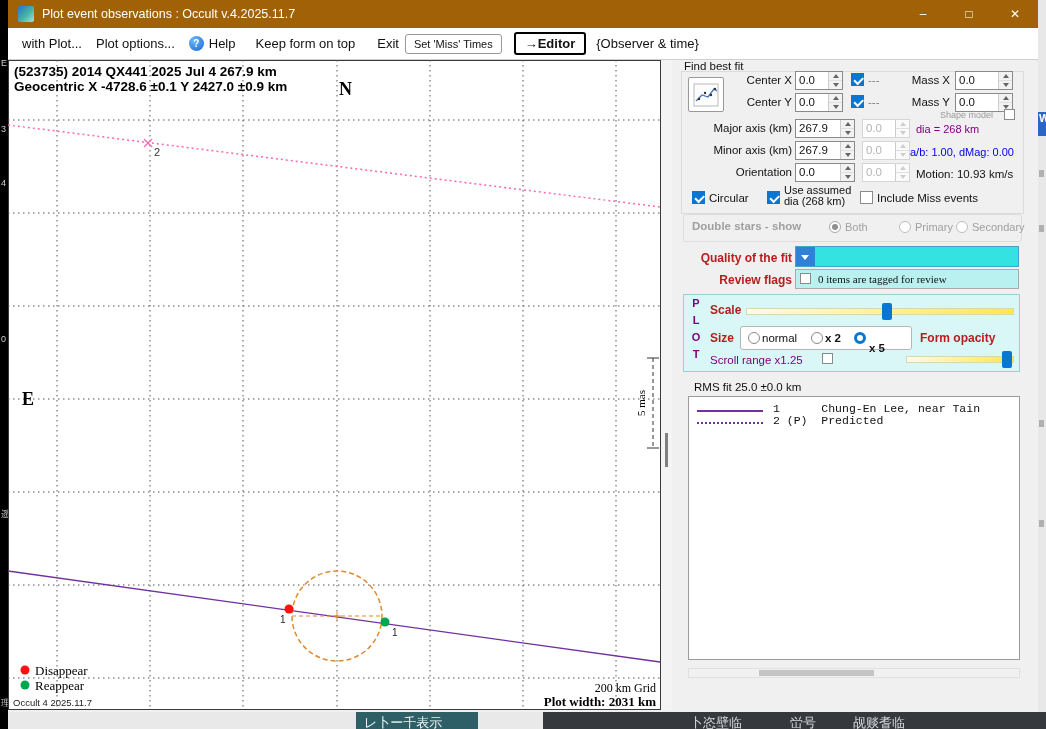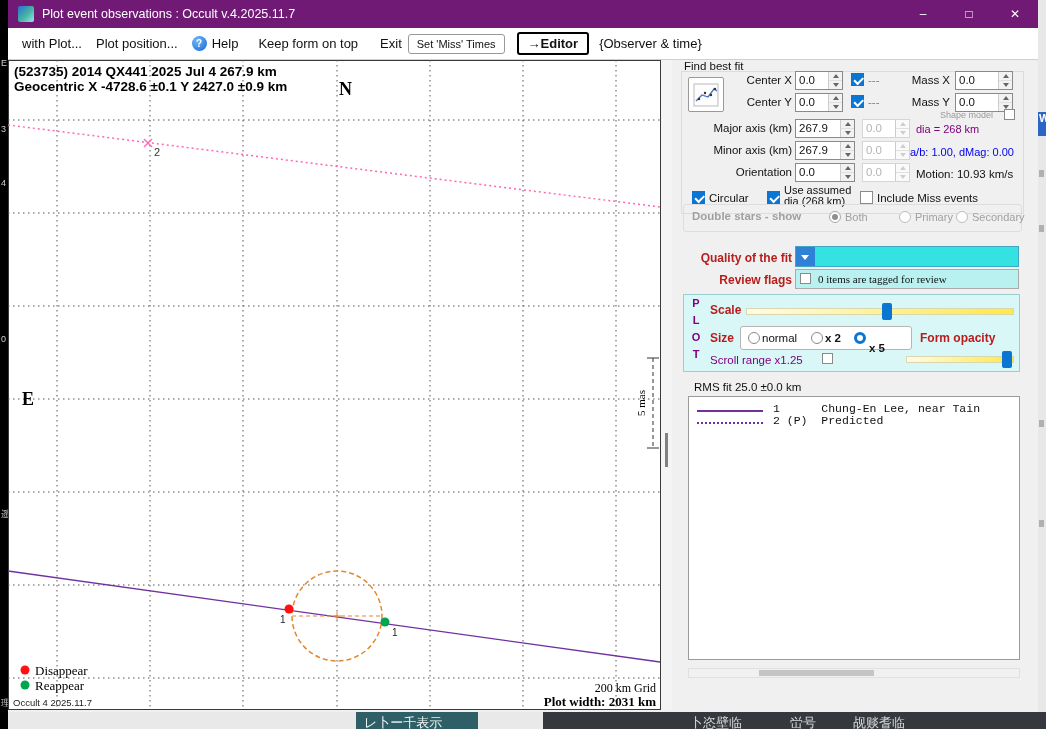--- a/index.html
+++ b/index.html
@@ -11,21 +11,21 @@
   .right-strip{position:absolute;left:1038px;top:0;width:8px;height:729px;background:#e8e8e8;overflow:hidden;}
   .wicon{position:absolute;left:0;top:112px;width:8px;height:24px;background:#2b66c4;color:#fff;
          font-size:11px;font-weight:bold;overflow:hidden;padding-left:1px;}
   .rmark{position:absolute;left:1px;width:5px;height:7px;background:#b0b0b0;}
   .bottom-strip{position:absolute;left:8px;top:712px;width:1038px;height:17px;background:#e9e9e9;overflow:hidden;}
   .bdark{position:absolute;left:535px;top:0;width:503px;height:17px;background:#35393d;}
   .bchip{position:absolute;left:348px;top:0;width:122px;height:17px;background:#2e5f66;overflow:hidden;}
   .bfrag{position:absolute;top:2px;font-size:13px;color:#d8dcdf;white-space:nowrap;}
   
   .window{position:absolute;left:8px;top:0;width:1030px;height:712px;background:#f0f0f0;}
-  .titlebar{position:absolute;left:0;top:0;width:100%;height:28px;background:#701a75;display:flex;align-items:center;}
+  .titlebar{position:absolute;left:0;top:0;width:100%;height:28px;background:#a16207;display:flex;align-items:center;}
   .appicon{width:16px;height:16px;margin-left:10px;border-radius:2px;
            background:linear-gradient(135deg,#2a6fd6 0%,#46b5a0 55%,#9fe3f2 100%);}
   .wtitle{margin-left:8px;font-size:12.5px;color:#fff;white-space:nowrap;}
   .tctrls{margin-left:auto;display:flex;}
   .tbtn{width:46px;height:28px;display:flex;align-items:center;justify-content:center;color:#fff;font-size:12px;}
   .menubar{position:absolute;left:0;top:28px;width:100%;height:32px;background:#fff;
            border-bottom:1px solid #cfcfcf;display:flex;align-items:center;font-size:13px;box-sizing:border-box;}
   .mitem{margin-left:14px;white-space:nowrap;}
   .helpwrap{display:flex;align-items:center;margin-left:14px;}
   .helpicon{width:15px;height:15px;border-radius:50%;background:radial-gradient(circle at 35% 30%,#6db9f7,#1565d8);
@@ -62,21 +62,21 @@
   .cb{position:absolute;width:13px;height:13px;background:#fff;border:1px solid #8a8a8a;box-sizing:border-box;}
   .cb.on{background:#0b76d1;border-color:#0b76d1;}
   .cb.on::after{content:"";position:absolute;left:2px;top:2.5px;width:7px;height:3.5px;
                 border-left:2px solid #fff;border-bottom:2px solid #fff;transform:rotate(-45deg);}
   .cb.small{width:11px;height:11px;}
   .rd{position:absolute;width:12px;height:12px;border-radius:50%;background:#fff;border:1px solid #8a8a8a;box-sizing:border-box;}
   .rd.on{border:3.5px solid #0b76d1;}
   .rd.dis{border-color:#bdbdbd;}
   .rd.ondis{border:1px solid #a8a8a8;}
   .rd.ondis::after{content:"";position:absolute;left:2px;top:2px;right:2px;bottom:2px;background:#8f8f8f;border-radius:50%;}
-  .dsbar{position:absolute;left:19px;top:144px;width:337px;height:26px;border:1px solid #ddd;border-radius:3px;color:#a0a0a0;}
+  .dsbar{position:absolute;left:19px;top:154px;width:337px;height:26px;border:1px solid #ddd;border-radius:3px;color:#a0a0a0;}
   .combo{position:absolute;display:flex;height:21px;border:1px solid #42a5c8;box-sizing:border-box;background:#35e2e2;}
   .combo .ct{flex:1;font-size:11.5px;padding:3px 0 0 4px;white-space:nowrap;overflow:hidden;color:#000;}
   .combo .cbn{width:19px;background:#2f81d8;position:relative;}
   .combo .cbn::after{content:"";position:absolute;left:5px;top:8px;border-left:4px solid transparent;
                      border-right:4px solid transparent;border-top:5px solid #fff;}
   .revbox{position:absolute;left:131px;top:209px;width:224px;height:20px;background:#b9f0f0;border:1px solid #aaa;box-sizing:border-box;font-family:Liberation Serif, serif;}
   .plotpanel{position:absolute;left:19px;top:234px;width:337px;height:78px;background:#d9f7f7;border:1px solid #99cfcf;box-sizing:border-box;}
   .pletter{position:absolute;left:6px;width:12px;text-align:center;font-size:11px;font-weight:bold;color:#800080;}
   .trk{position:absolute;height:7px;background:linear-gradient(to right,#fffbe6,#ffe84a);border:1px solid #d8d8b0;box-sizing:border-box;}
   .th{position:absolute;width:10px;height:17px;background:#0b76d1;border-radius:2px;}
@@ -110,21 +110,21 @@
       <span class="wtitle">Plot event observations : Occult v.4.2025.11.7</span>
       <div class="tctrls">
         <div class="tbtn">–</div>
         <div class="tbtn">□</div>
         <div class="tbtn">✕</div>
       </div>
     </div>
 
     <div class="menubar">
       <span class="mitem">with Plot...</span>
-      <span class="mitem">Plot position...</span>
+      <span class="mitem">Plot options...</span>
       <span class="helpwrap">
         <span class="helpicon">?</span>
         <span>Help</span>
       </span>
       <span class="mitem" style="margin-left:20px">Keep form on top</span>
       <span class="mitem" style="margin-left:22px">Exit</span>
       <span class="missbtn" style="margin-left:6px">Set 'Miss' Times</span>
       <span class="editorbtn">→Editor</span>
       <span class="mitem" style="margin-left:10px">{Observer &amp; time}</span>
     </div>

